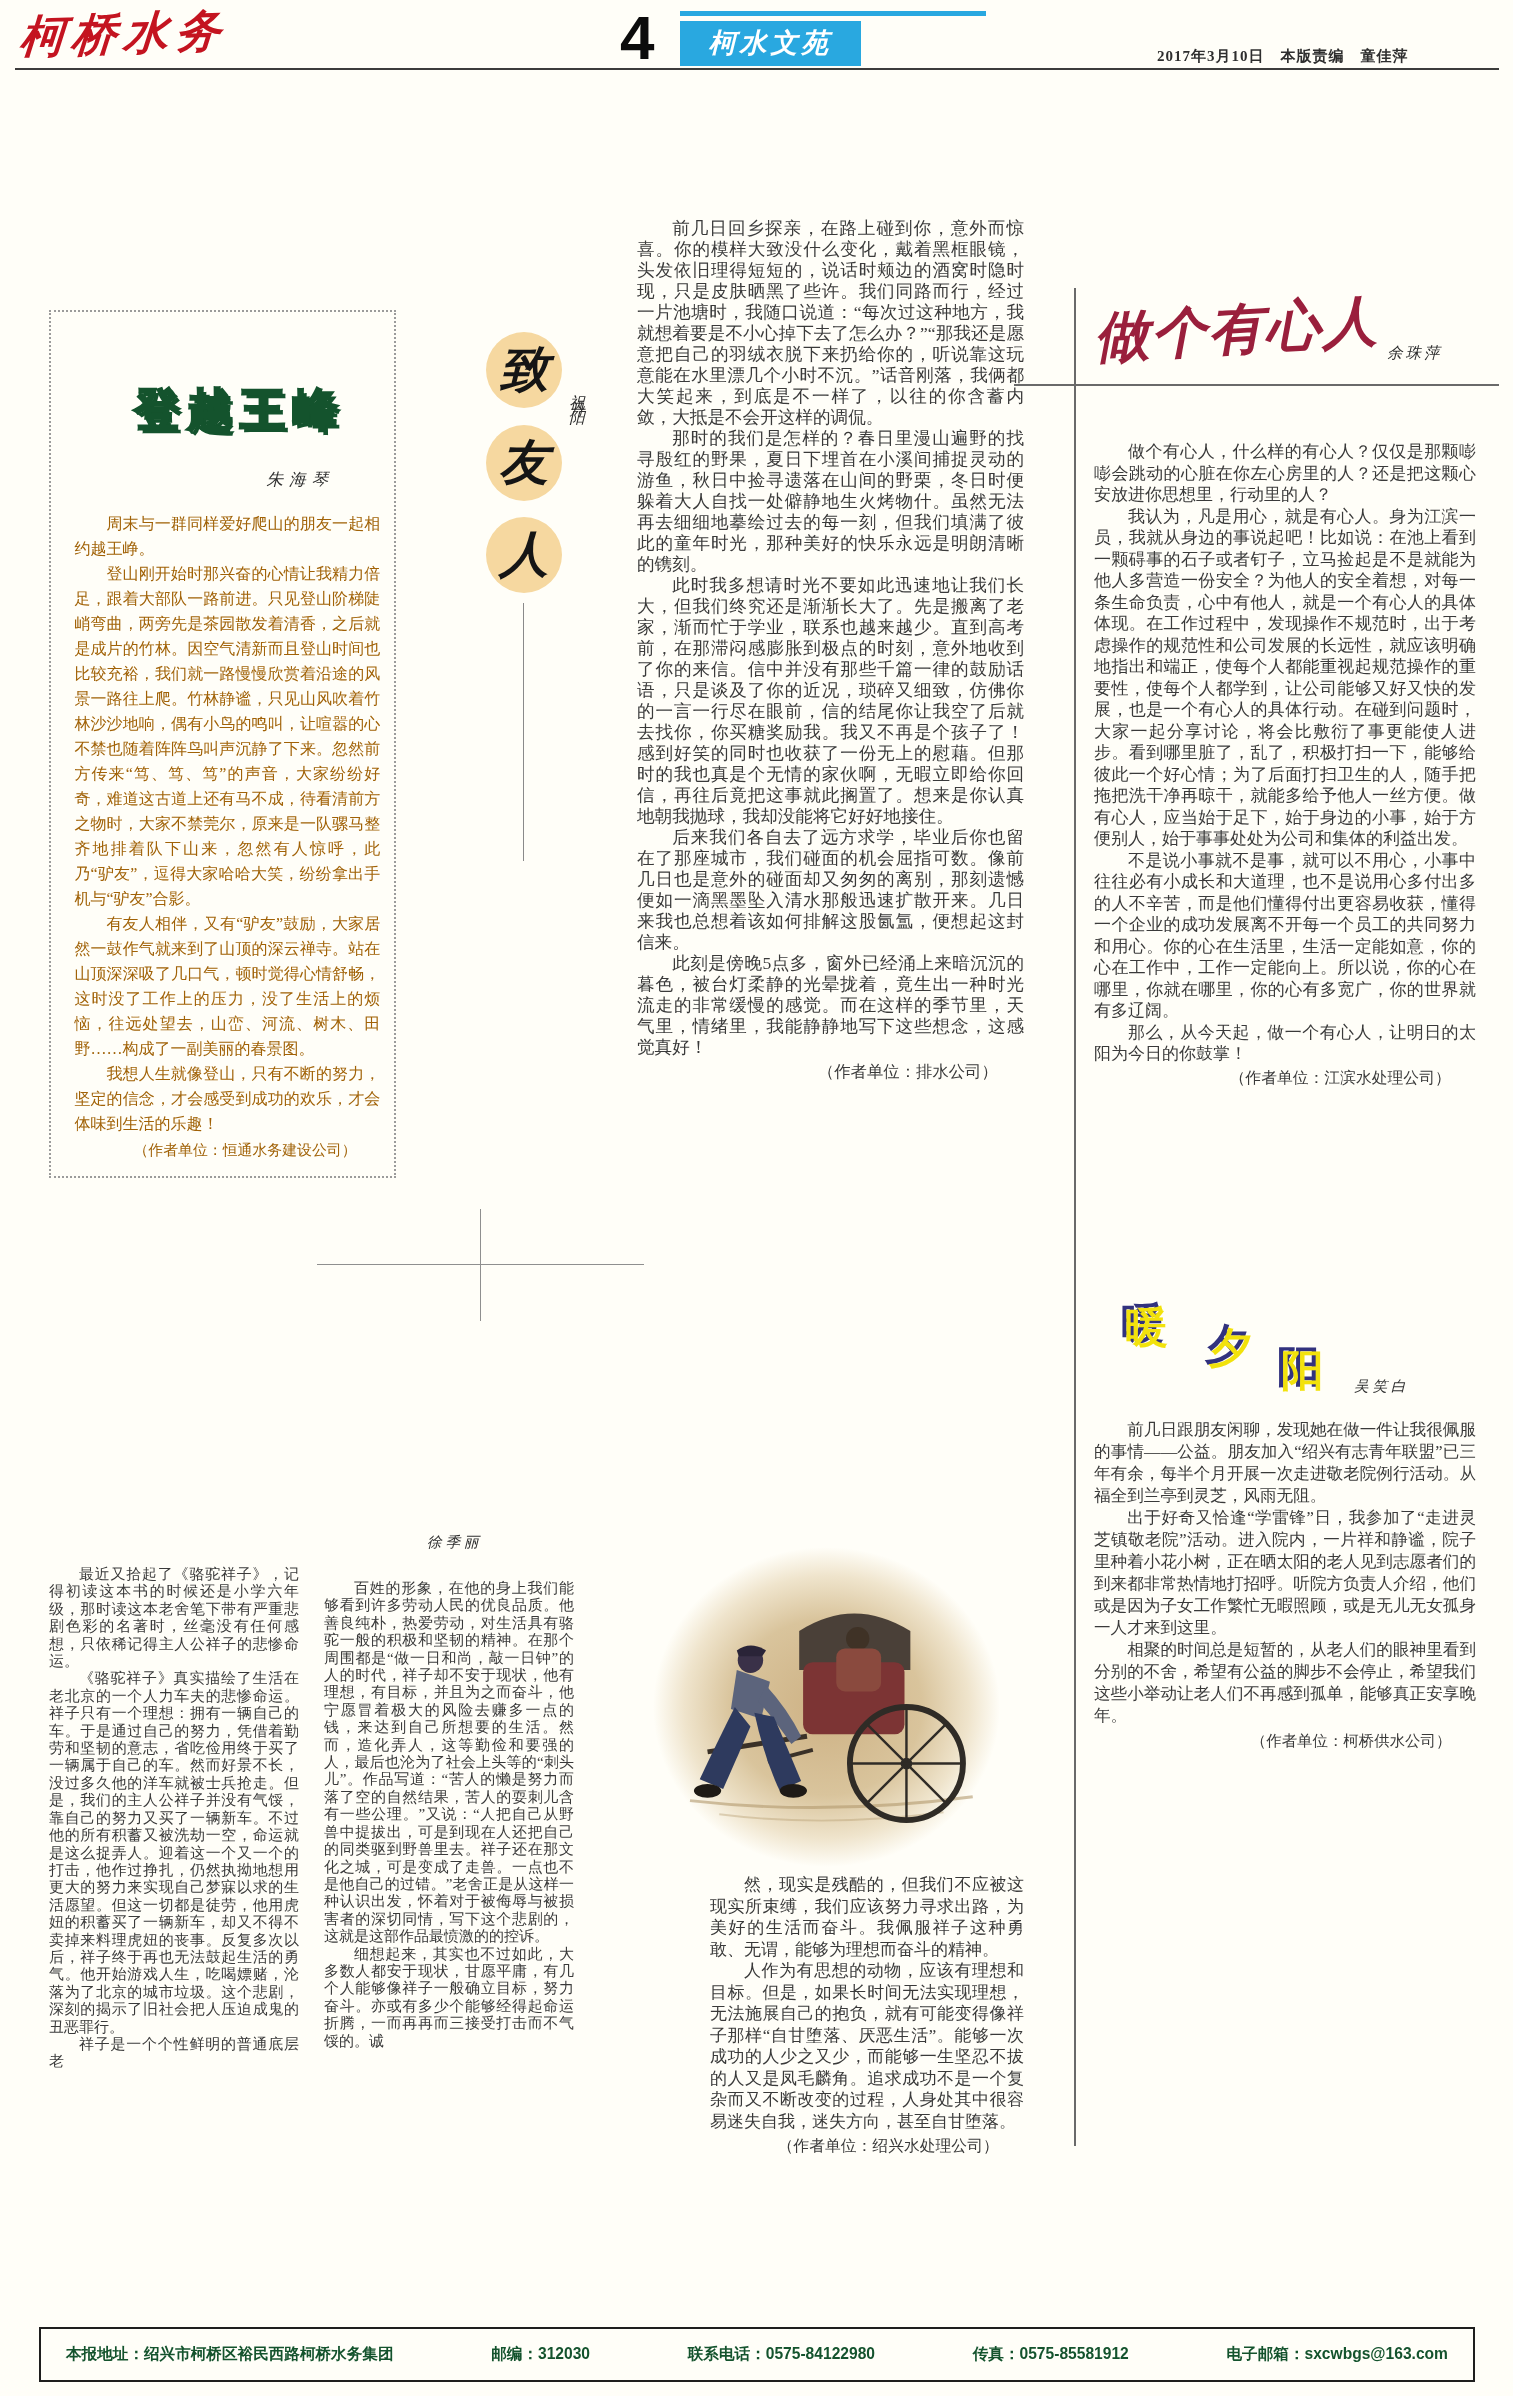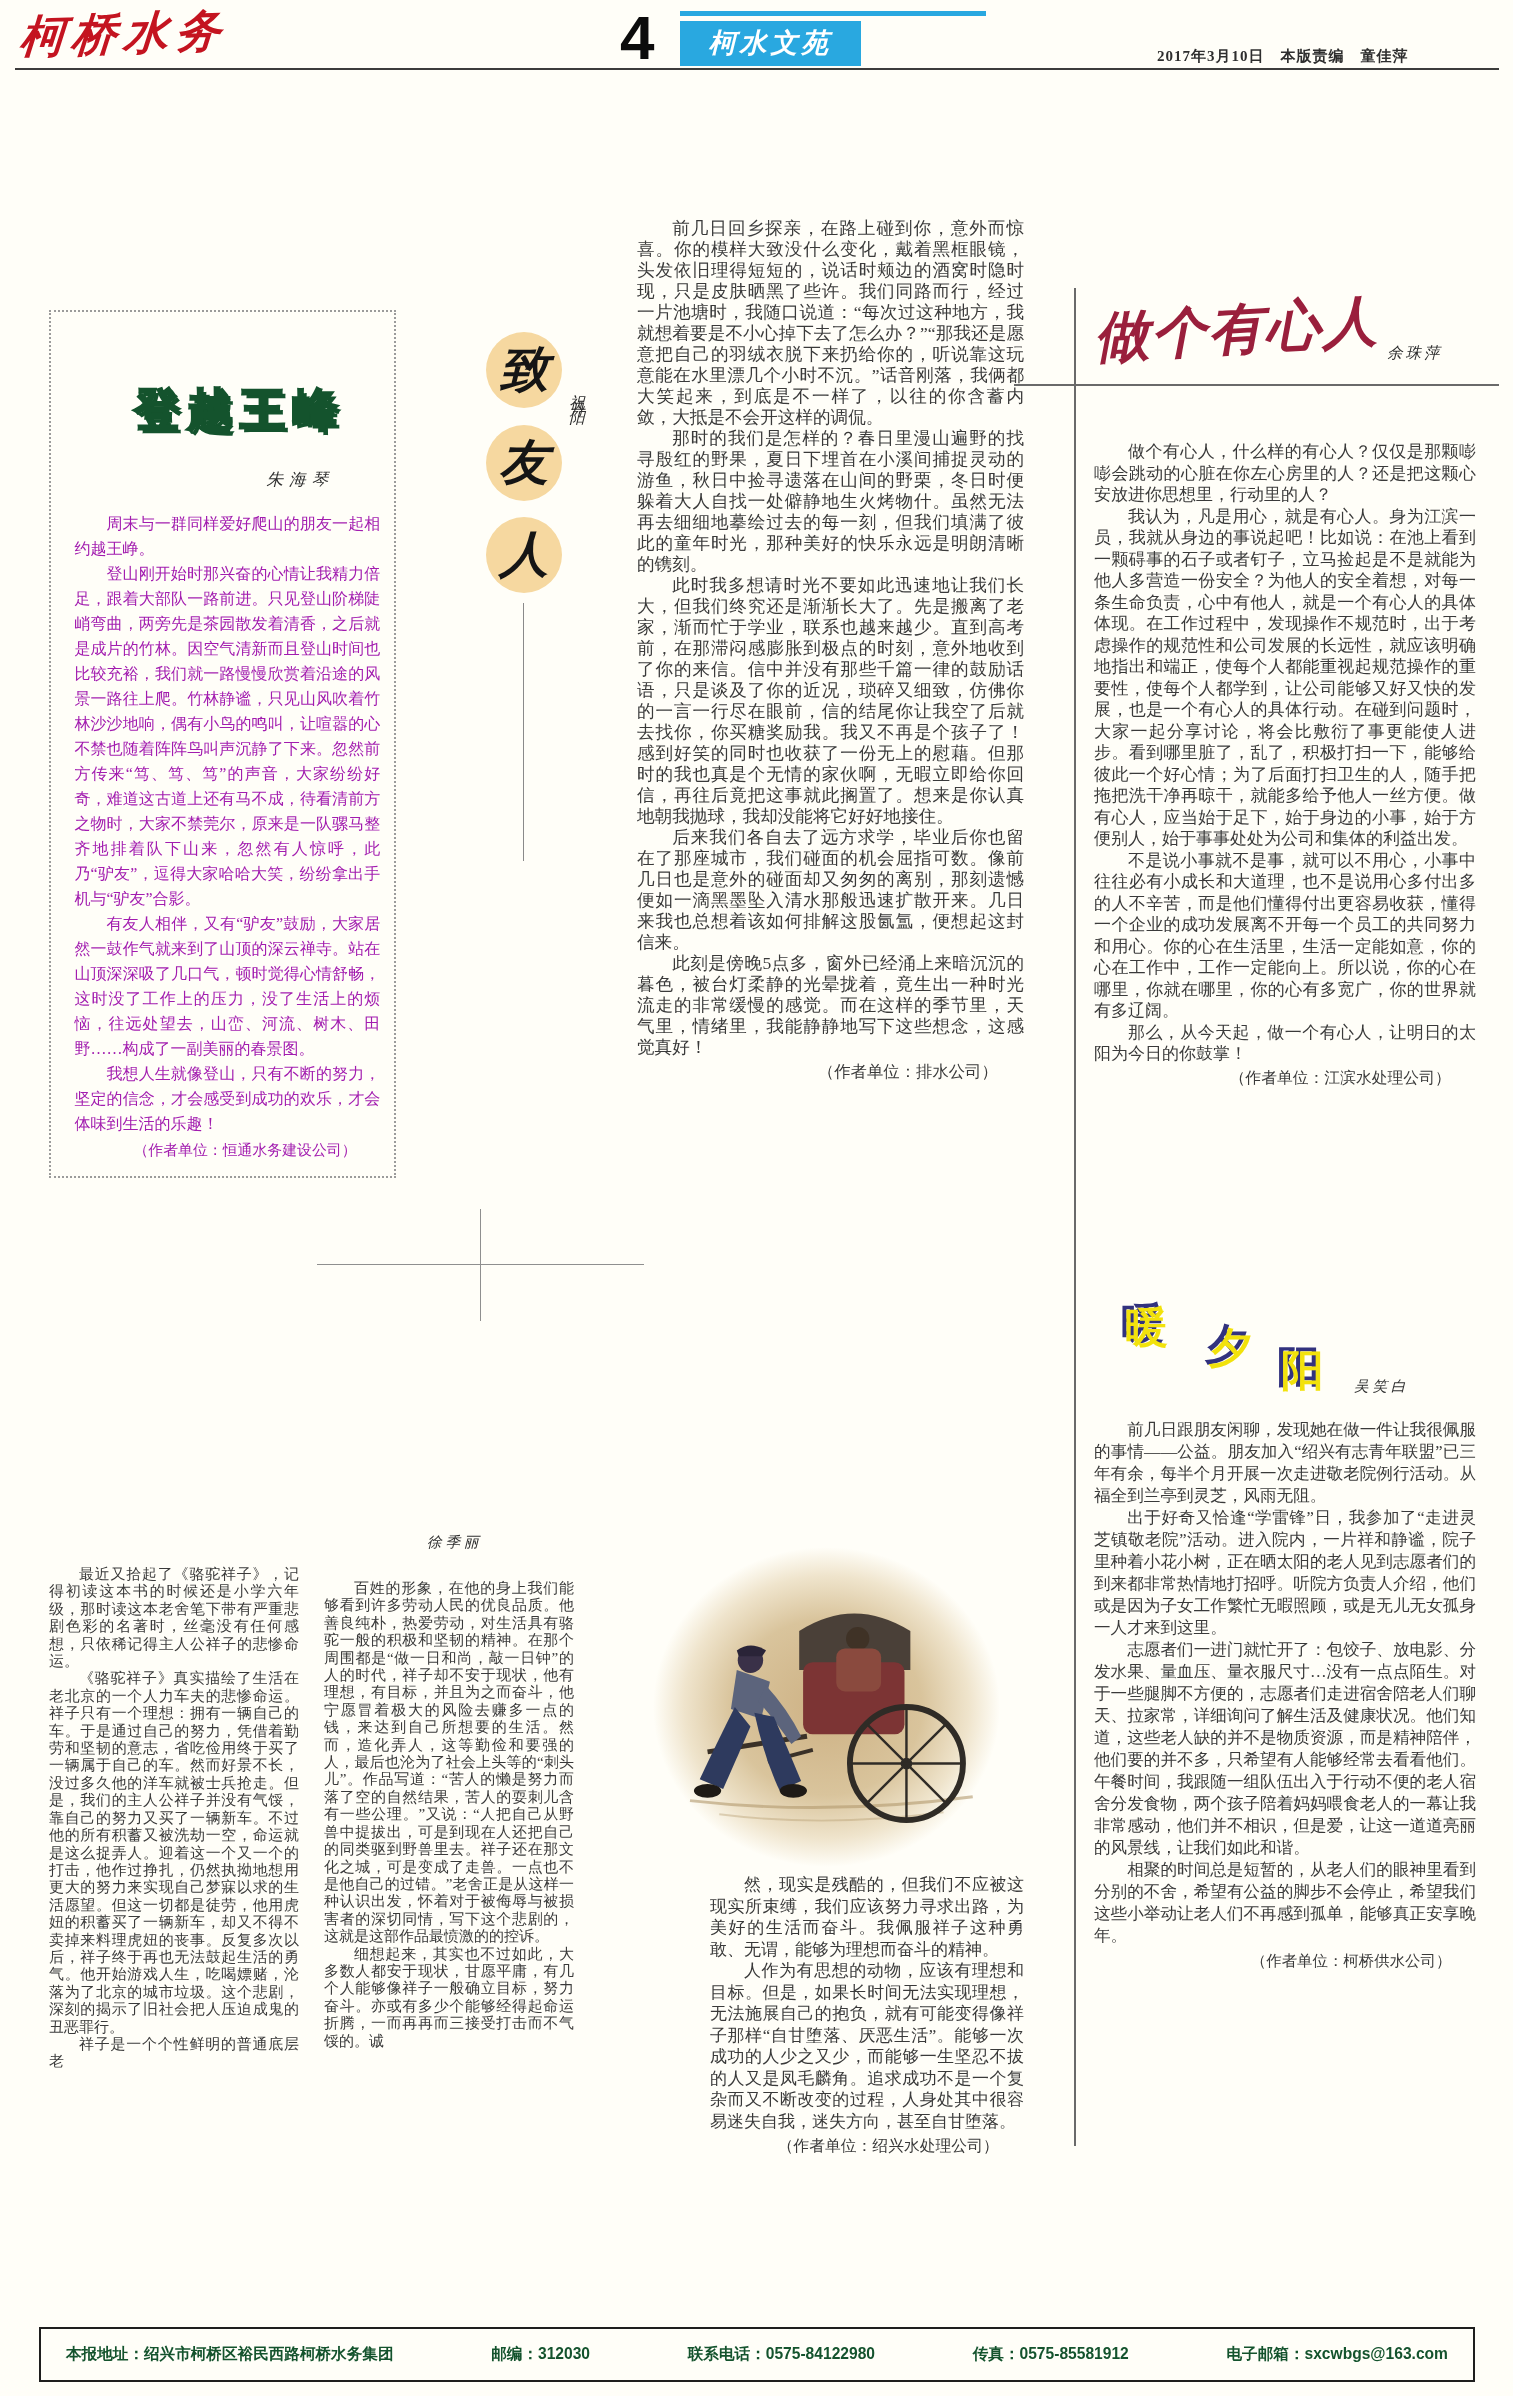--- a/index.html
+++ b/index.html
@@ -37,21 +37,21 @@
     border:2px dotted #9b9b9b; overflow:hidden;
   }
   .a1-title {
     margin-top:68px; text-align:center; font-size:45px; font-weight:bold;
     font-family:Liberation Sans, sans-serif; letter-spacing:7.8px;
     color:#ffffff; -webkit-text-stroke:2.4px var(--title-green,#14532d);
     text-shadow:3.9px 3.9px 0 var(--title-green,#14532d); padding-left:35px; white-space:nowrap;
   }
   .a1-author { text-align:right; padding-right:60px; margin-top:29px; font-size:16.6px;
     font-style:italic; letter-spacing:5.9px; }
-  .a1-body { padding:19.5px 13.7px 0 23.4px; font-size:16px; line-height:25px; text-align:justify; color:#a21caf; }
+  .a1-body { padding:19.5px 13.7px 0 23.4px; font-size:16px; line-height:25px; text-align:justify; color:#a16207; }
   .a1-body p { text-indent:2em; }
 
   
   .zyr-circles { position:absolute; left:486px; top:332px; width:76px; }
   .zyr-circle {
     width:76px; height:76px; border-radius:50%; background:var(--circle-peach,#f6d8a0);
     display:flex; align-items:center; justify-content:center; margin-bottom:16.6px;
   }
   .zyr-circle span { font-size:49px; font-weight:bold; color:#151515; font-style:italic; }
   .zyr-author {
@@ -246,21 +246,20 @@
     <p class="sig">（作者单位：绍兴水处理公司）</p>
   </div>
 
   <div class="nxy-char nxy-c1">暖</div>
   <div class="nxy-char nxy-c2">夕</div>
   <div class="nxy-char nxy-c3">阳</div>
   <div class="nxy-author">吴笑白</div>
   <div class="nxy-body">
     <p>前几日跟朋友闲聊，发现她在做一件让我很佩服的事情——公益。朋友加入“绍兴有志青年联盟”已三年有余，每半个月开展一次走进敬老院例行活动。从福全到兰亭到灵芝，风雨无阻。</p>
     <p>出于好奇又恰逢“学雷锋”日，我参加了“走进灵芝镇敬老院”活动。进入院内，一片祥和静谧，院子里种着小花小树，正在晒太阳的老人见到志愿者们的到来都非常热情地打招呼。听院方负责人介绍，他们或是因为子女工作繁忙无暇照顾，或是无儿无女孤身一人才来到这里。</p>
-    <p>志愿者们一进门就忙开了：包饺子、放电影、分发水果、量血压、量衣服尺寸…没有一点点陌生。对于一些腿脚不方便的，志愿者们走进宿舍陪老人们聊天、拉家常，详细询问了解生活及健康状况。他们知道，这些老人缺的并不是物质资源，而是精神陪伴，他们要的并不多，只希望有人能够经常去看看他们。午餐时间，我跟随一组队伍出入于行动不便的老人宿舍分发食物，两个孩子陪着妈妈喂食老人的一幕让我非常感动，他们并不相识，但是爱，让这一道道亮丽的风景线，让我们如此和谐。</p>
     <p>相聚的时间总是短暂的，从老人们的眼神里看到分别的不舍，希望有公益的脚步不会停止，希望我们这些小举动让老人们不再感到孤单，能够真正安享晚年。</p>
     <p class="sig">（作者单位：柯桥供水公司）</p>
   </div>
 
   <div class="footer-box">
     <span>本报地址：绍兴市柯桥区裕民西路柯桥水务集团</span>
     <span>邮编：312030</span>
     <span>联系电话：0575-84122980</span>
     <span>传真：0575-85581912</span>
     <span>电子邮箱：sxcwbgs@163.com</span>

